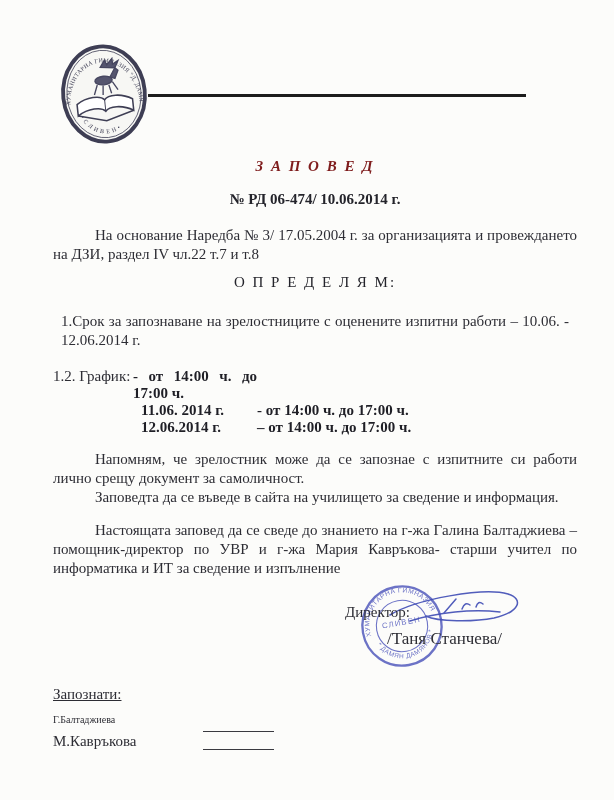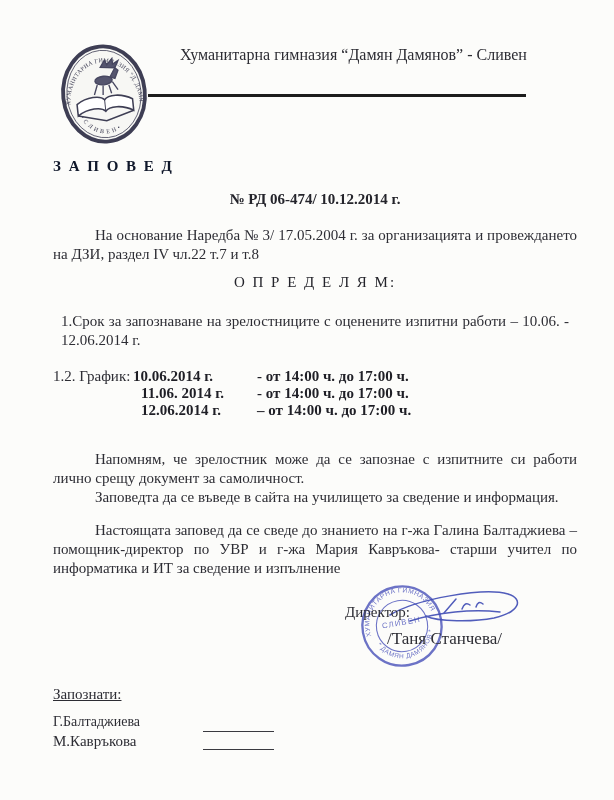--- a/index.html
+++ b/index.html
@@ -7,21 +7,21 @@
     position:relative;width:614px;height:800px;margin:0 auto;
     background:#fcfcfa;overflow:hidden;
     font-family:"Liberation Serif", serif;color:#2d2d34;
   }
   .abs{position:absolute;}
   
   .header-text{left:180px;top:44px;width:400px;font-size:16px;line-height:21px;text-align:left;}
   .rule{left:148px;top:94px;width:378px;height:3px;background:#1c1c1c;}
   .logo{left:60px;top:44px;width:88px;height:100px;transform:rotate(-6deg);}
   
-  .title{left:53px;top:158px;width:524px;text-align:left;font-weight:bold;font-size:15px;letter-spacing:2px;color:#0f172a;}
+  .title{left:53px;top:158px;width:524px;text-align:center;font-weight:bold;font-size:15px;letter-spacing:2px;color:#7f1d1d;font-style:italic;}
   .order-no{left:53px;top:191px;width:524px;text-align:center;font-weight:bold;font-size:15px;color:#24242b;}
   
   .bodytext{font-size:15px;line-height:19px;text-align:justify;}
   .preamble{left:53px;top:226px;width:524px;text-indent:42px;}
   .determine{left:53px;top:274px;width:524px;text-align:center;font-weight:normal;font-size:15px;letter-spacing:2px;color:#24242b;}
   .items{left:53px;top:304px;width:524px;}
   .items p{margin:8px;}
   b{color:#1f1f26;}
   .schedule{margin-top:18px;font-size:15px;line-height:17px;}
   .sched-row{display:grid;grid-template-columns:80px 124px auto;}
@@ -30,21 +30,21 @@
   .paras{left:53px;top:450px;width:524px;}
   .paras p{margin:0;text-indent:42px;}
   .paras p.gap{margin-top:14px;}
   
   .stamp{left:357px;top:581px;width:90px;height:90px;opacity:.82;}
   .squiggle{left:386px;top:581px;width:140px;height:58px;opacity:.9;}
   .director-label{left:345px;top:604px;font-size:15px;}
   .director-name{left:387px;top:629px;font-size:17px;}
   
   .ack-heading{left:53px;top:686px;font-size:15px;text-decoration:underline;}
-  .ack-name1{left:53px;top:714px;font-size:14px;text-align:right;}
+  .ack-name1{left:53px;top:714px;font-size:10px;text-align:right;}
   .ack-name2{left:53px;top:733px;font-size:15px;}
   .sig-line{height:0;border-top:1.4px solid #3a3a40;width:71px;}
   .ack-line1{left:203px;top:731px;}
   .ack-line2{left:203px;top:749px;}
 </style>
 </head>
 <body>
 
 <div id="page">
 
@@ -68,37 +68,35 @@
 
     <g stroke="#474760" stroke-width="1.4" fill="#55556e">
       <path d="M44,24 l5,-7 l2,5 l6,-6 l0,6 l6,-3 l-4,7 z"></path>
       <ellipse cx="46" cy="38" rx="9" ry="4.5"></ellipse>
       <path d="M53,35 l6,-9 l3,3 l-4,8 z"></path>
       <path d="M39,42 l-4,10 M45,43 l-1,10 M51,43 l2,9 M55,40 l5,9" fill="none"></path>
     </g>
   </svg>
 
   <div class="abs header-text">
-    <div>Хуманитарна гимназия “Дамян Дамянов” - Сливен</div>
   </div>
   <div class="abs rule"></div>
 
   <div class="abs title">З А П О В Е Д</div>
-  <div class="abs order-no">№ РД 06-474/ 10.12.2014 г.</div>
+  <div class="abs order-no">№ РД 06-474/ 10.06.2014 г.</div>
 
   <div class="abs bodytext preamble">На основание Наредба № 3/ 17.05.2004 г. за организацията и провеждането на ДЗИ, раздел IV чл.22 т.7 и т.8</div>
 
   <div class="abs determine">О П Р Е Д Е Л Я М:</div>
 
   <div class="abs bodytext items">
     <p>1.Срок за запознаване на зрелостниците с оценените изпитни работи – 10.06. - 12.06.2014 г.</p>
     <div class="schedule">
       <div class="sched-row">
         <span class="l">1.2. График:</span>
-        <span class="d">10.06.2014 г.</span>
         <span class="t">- от 14:00 ч. до 17:00 ч.</span>
       </div>
       <div class="sched-row shift">
         <span class="l"></span>
         <span class="d">11.06. 2014 г.</span>
         <span class="t">- от 14:00 ч. до 17:00 ч.</span>
       </div>
       <div class="sched-row shift">
         <span class="l"></span>
         <span class="d">12.06.2014 г.</span>

